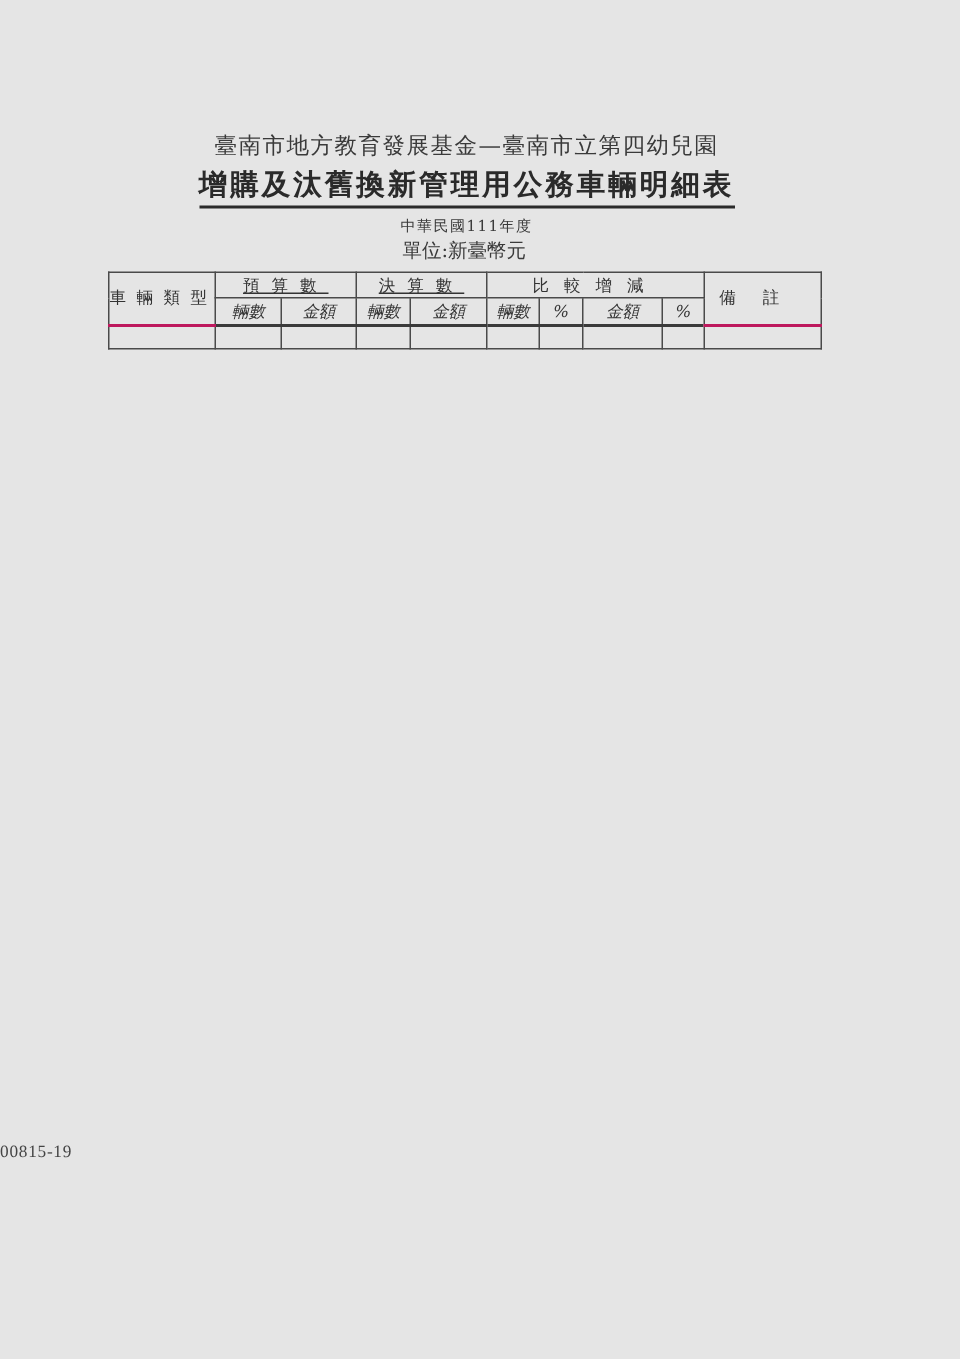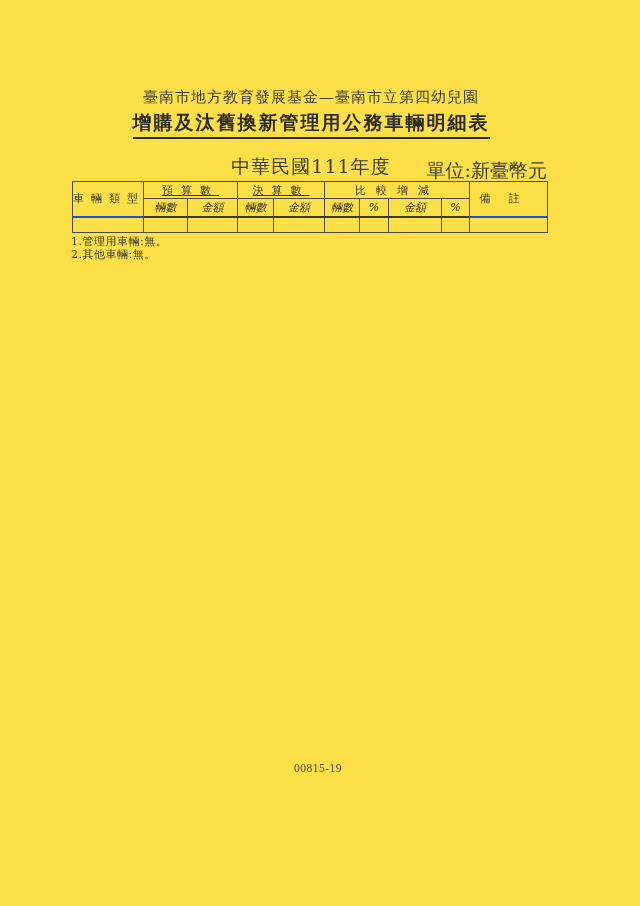--- a/index.html
+++ b/index.html
@@ -1,19 +1,19 @@
 <!DOCTYPE html>
 <html><head>
 <meta charset="utf-8">
 <style>
   html, body { margin:0; padding:0; background:#ffffff; }
   .page {
     position:relative;
     width:640px; height:906px;
-    background:#fde047;
+    background:#e5e5e5;
     font-family:"DejaVu Serif", serif;
     color:#2f2f2f;
     overflow:hidden;
   }
   .title-block {
     position:absolute; left:0; top:88px; width:622px;
     text-align:center;
   }
   .org-title {
     font-size:15px; letter-spacing:1px; color:#3a3a3a;
@@ -21,26 +21,26 @@
   .doc-title {
     display:inline-block;
     margin-top:3px;
     font-size:19px; font-weight:bold; letter-spacing:2px;
     color:#2a2a2a;
     border-bottom:2px solid #2a2a2a;
     padding-bottom:1px;
     text-align:center;
   }
   .year-line {
-    margin-top:15px;
-    font-size:19px; letter-spacing:1px; color:#3a3a3a;
+    margin-top:5px;
+    font-size:10px; letter-spacing:1px; color:#3a3a3a;
   }
   .unit-label {
     position:absolute; left:72px; top:158px; width:475px;
-    text-align:right; font-size:19px; color:#3a3a3a;
+    text-align:center; font-size:13px; color:#3a3a3a;
   }
   table.vehicle-table {
     position:absolute; left:72px; top:181px;
     width:475px;
     border-collapse:collapse;
     table-layout:fixed;
   }
   .vehicle-table th, .vehicle-table td {
     border:1px solid #4a4a4a;
     font-weight:normal;
@@ -49,33 +49,33 @@
     padding:0;
     text-align:center;
     vertical-align:middle;
     overflow:hidden;
     white-space:nowrap;
   }
   .vehicle-table tr.row-group { height:17px; }
   .vehicle-table tr.row-sub   { height:18px; }
   .vehicle-table tr.row-data  { height:16px; }
   .vehicle-table tr.row-sub th { border-bottom:2px solid #3a3a3a;font-style:italic; }
-  .vehicle-table th.rowspan-cell { border-bottom:2px solid #1d4ed8; }
+  .vehicle-table th.rowspan-cell { border-bottom:2px solid #be185d; }
   .group-label { font-size:12px; letter-spacing:8px; padding-left:8px;text-decoration:underline; }
   .group-label-wide { font-size:12px; letter-spacing:10px; padding-left:10px; }
   .vehicle-type-label { font-size:11.5px; letter-spacing:7px; padding-left:7px; }
   .remarks-label { font-size:12px; letter-spacing:18px; padding-left:18px; }
   .notes {
     position:absolute; left:71px; top:235px;
     font-size:11px; line-height:13px; color:#3a3a3a;
     letter-spacing:0.5px;
   }
   .page-number {
     position:absolute; left:0; top:762px; width:636px;
-    text-align:center;
+    text-align:left;
     font-size:11.5px; color:#444;
     font-family:"Liberation Serif", serif;
     letter-spacing:0.5px;
   }
 </style>
 </head>
 <body>
 
 <div class="page">
 
@@ -130,20 +130,16 @@
         <td></td>
         <td></td>
         <td></td>
         <td></td>
         <td></td>
         <td></td>
       </tr>
     </tbody>
   </table>
 
-  <div class="notes">
-    <div>1.管理用車輛:無。</div>
-    <div>2.其他車輛:無。</div>
-  </div>
 
   <div class="page-number">00815-19</div>
 
 </div>
 
 </body></html>

